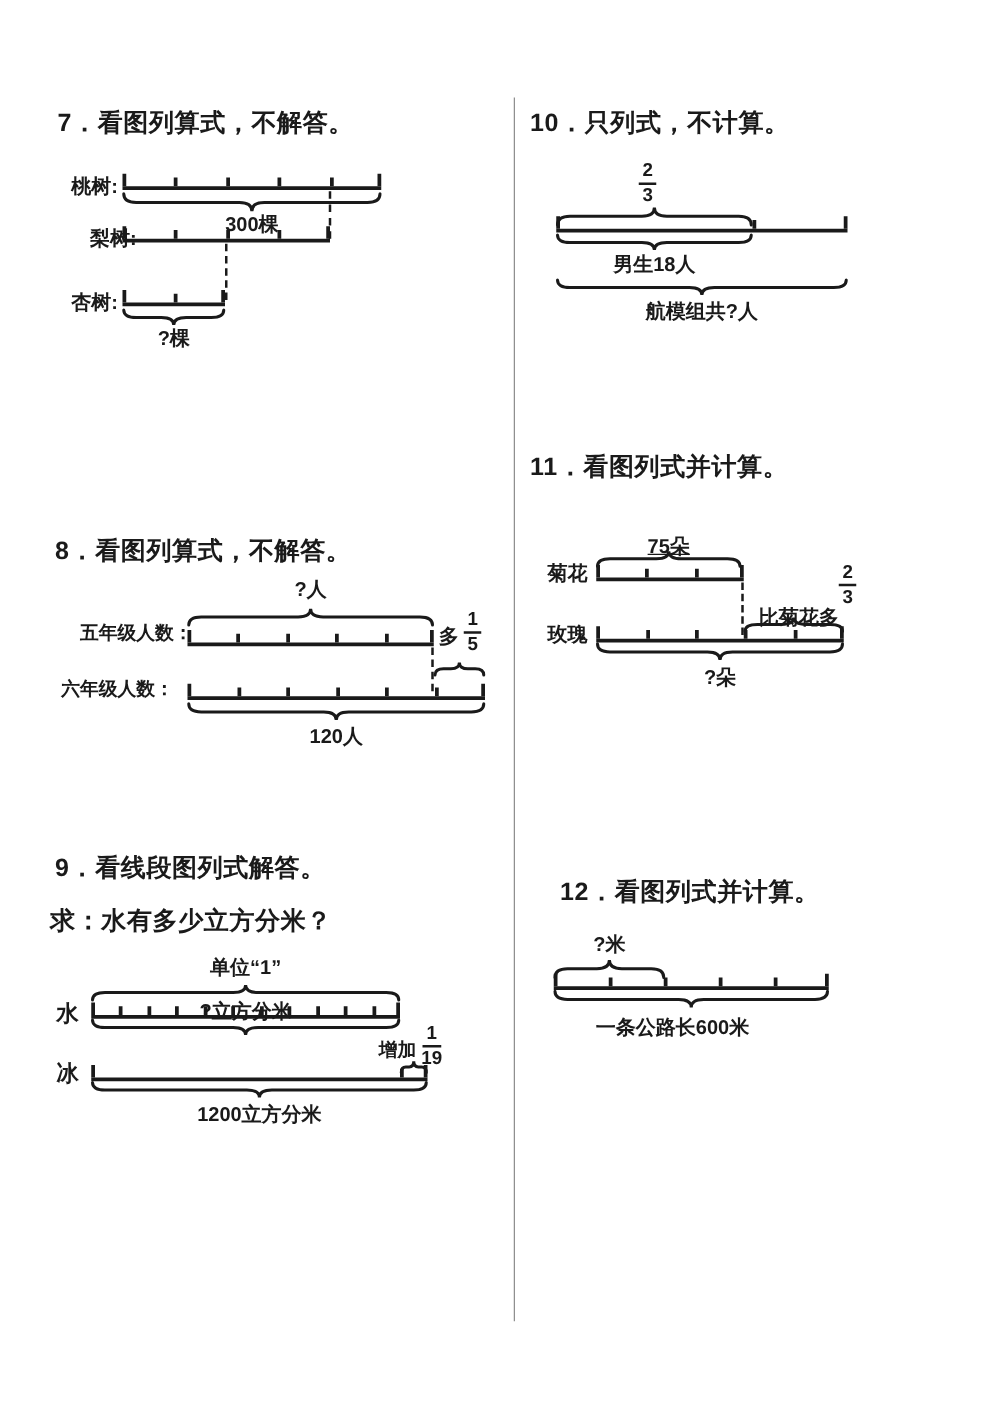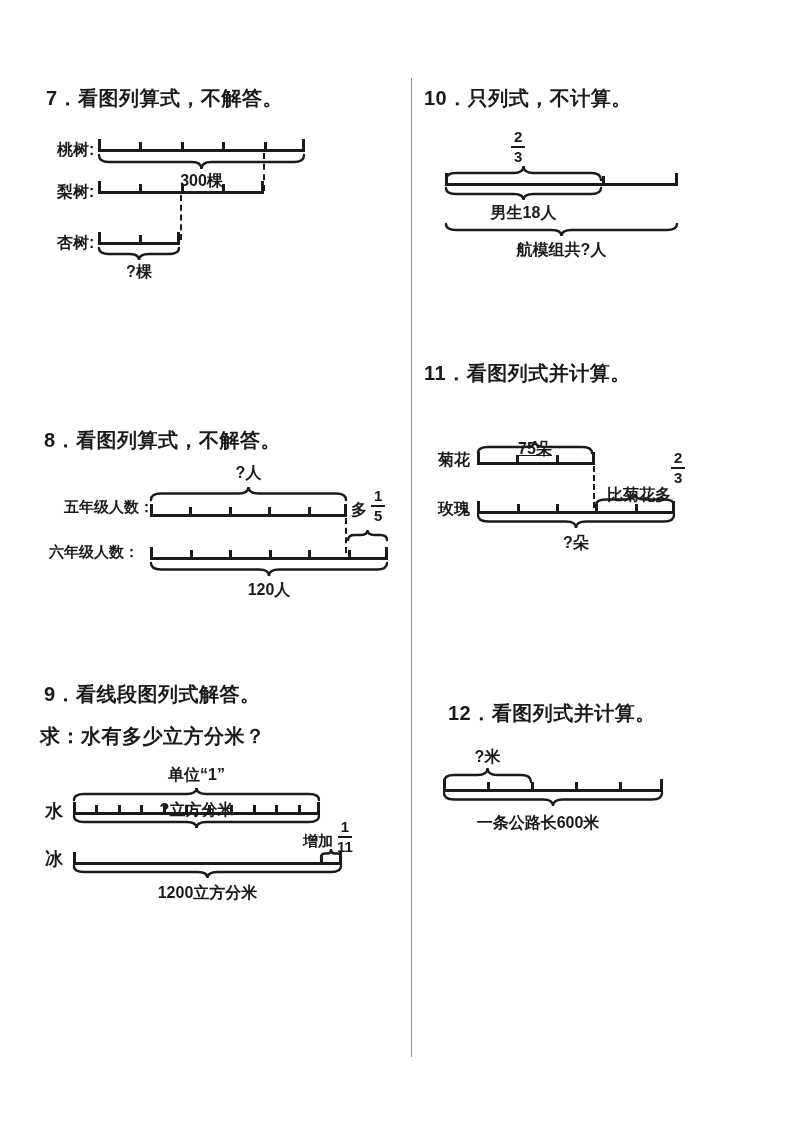--- a/index.html
+++ b/index.html
@@ -43,21 +43,21 @@
         <i class="tick mid" style="left: 124px;"></i>
         <i class="tick mid" style="left: 166px;"></i>
       </div>
     <div class="brace" style="left:98px; top:154px; width:207px; height:16px;">
         <svg viewBox="0 0 207 16" preserveAspectRatio="none">
           <path d="M1 1 Q1 8 11 8 L93.5 8 Q103.5 8 103.5 15 Q103.5 8 113.5 8 L196 8 Q206 8 206 1" fill="none" stroke="#1a1a1a" stroke-width="2.4" stroke-linecap="round"></path>
         </svg>
       </div>
     <div class="lbl center" style="left:98px; top:172px; width:207px;">300棵</div>
     <div class="vdash" style="left:263px; top:153px; height:38px;"></div>
-    <div class="lbl" style="left:57px; top:183px;">梨树:</div>
+    <div class="lbl" style="left:72px; top:183px;">梨树:</div>
     <div class="bar" style="left:98px; top:181px; width:166px;">
         <i class="tick end" style="left: 0px;"></i>
         <i class="tick end" style="left: 163px;"></i>
         <i class="tick mid" style="left: 41px;"></i>
         <i class="tick mid" style="left: 83px;"></i>
         <i class="tick mid" style="left: 124px;"></i>
       </div>
     <div class="vdash" style="left:180px; top:195px; height:45px;"></div>
     <div class="lbl" style="left:57px; top:234px;">杏树:</div>
     <div class="bar" style="left:98px; top:232px; width:82px;">
@@ -145,21 +145,21 @@
       </div>
     <div class="brace" style="left:73px; top:815px; width:247px; height:14px;">
         <svg viewBox="0 0 247 14" preserveAspectRatio="none">
           <path d="M1 1 Q1 7 11 7 L113.5 7 Q123.5 7 123.5 13 Q123.5 7 133.5 7 L236 7 Q246 7 246 1" fill="none" stroke="#1a1a1a" stroke-width="2.4" stroke-linecap="round"></path>
         </svg>
       </div>
     <div class="lbl center" style="left:73px; top:801px; width:247px;">?立方分米</div>
     <div class="lbl sm" style="left:303px; top:833px;">增加</div>
     <div class="frac" style="left:337px; top:819px;">
       <span class="num">1</span>
-      <span class="den">11</span>
+      <span class="den">19</span>
     </div>
     <div class="brace" style="left:320px; top:848px; width:22px; height:11px;">
         <svg viewBox="0 0 22 11" preserveAspectRatio="none">
           <path d="M1 10 Q1 5.5 4.666666666666666 5.5 L7.333333333333334 5.5 Q11 5.5 11 1 Q11 5.5 14.666666666666666 5.5 L17.333333333333332 5.5 Q21 5.5 21 10" fill="none" stroke="#1a1a1a" stroke-width="2.4" stroke-linecap="round"></path>
         </svg>
       </div>
     <div class="lbl lg" style="left:45px; top:850px;">冰</div>
     <div class="bar" style="left:73px; top:852px; width:269px;">
         <i class="tick end" style="left: 0px;"></i>
         <i class="tick end" style="left: 266px;"></i>
@@ -198,21 +198,21 @@
     <div class="brace" style="left:445px; top:223px; width:233px; height:14px;">
         <svg viewBox="0 0 233 14" preserveAspectRatio="none">
           <path d="M1 1 Q1 7 11 7 L106.5 7 Q116.5 7 116.5 13 Q116.5 7 126.5 7 L222 7 Q232 7 232 1" fill="none" stroke="#1a1a1a" stroke-width="2.4" stroke-linecap="round"></path>
         </svg>
       </div>
     <div class="lbl center" style="left:445px; top:241px; width:233px;">航模组共?人</div>
   </section>
 
   <section>
     <div class="heading" style="left:424px; top:348px;margin-top:12px;">11．看图列式并计算。</div>
-    <div class="lbl center" style="left:477px; top:440px; width:116px;text-decoration:underline;">75朵</div>
+    <div class="lbl center" style="left:477px; top:429px; width:116px;text-decoration:underline;">75朵</div>
     <div class="brace" style="left:477px; top:440px; width:116px; height:14px;">
         <svg viewBox="0 0 116 14" preserveAspectRatio="none">
           <path d="M1 13 Q1 7 11 7 L48 7 Q58 7 58 1 Q58 7 68 7 L105 7 Q115 7 115 13" fill="none" stroke="#1a1a1a" stroke-width="2.4" stroke-linecap="round"></path>
         </svg>
       </div>
     <div class="lbl" style="left:438px; top:451px;">菊花</div>
     <div class="bar" style="left:477px; top:452px; width:118px;">
         <i class="tick end" style="left: 0px;"></i>
         <i class="tick end" style="left: 115px;"></i>
         <i class="tick mid" style="left: 39px;"></i>

